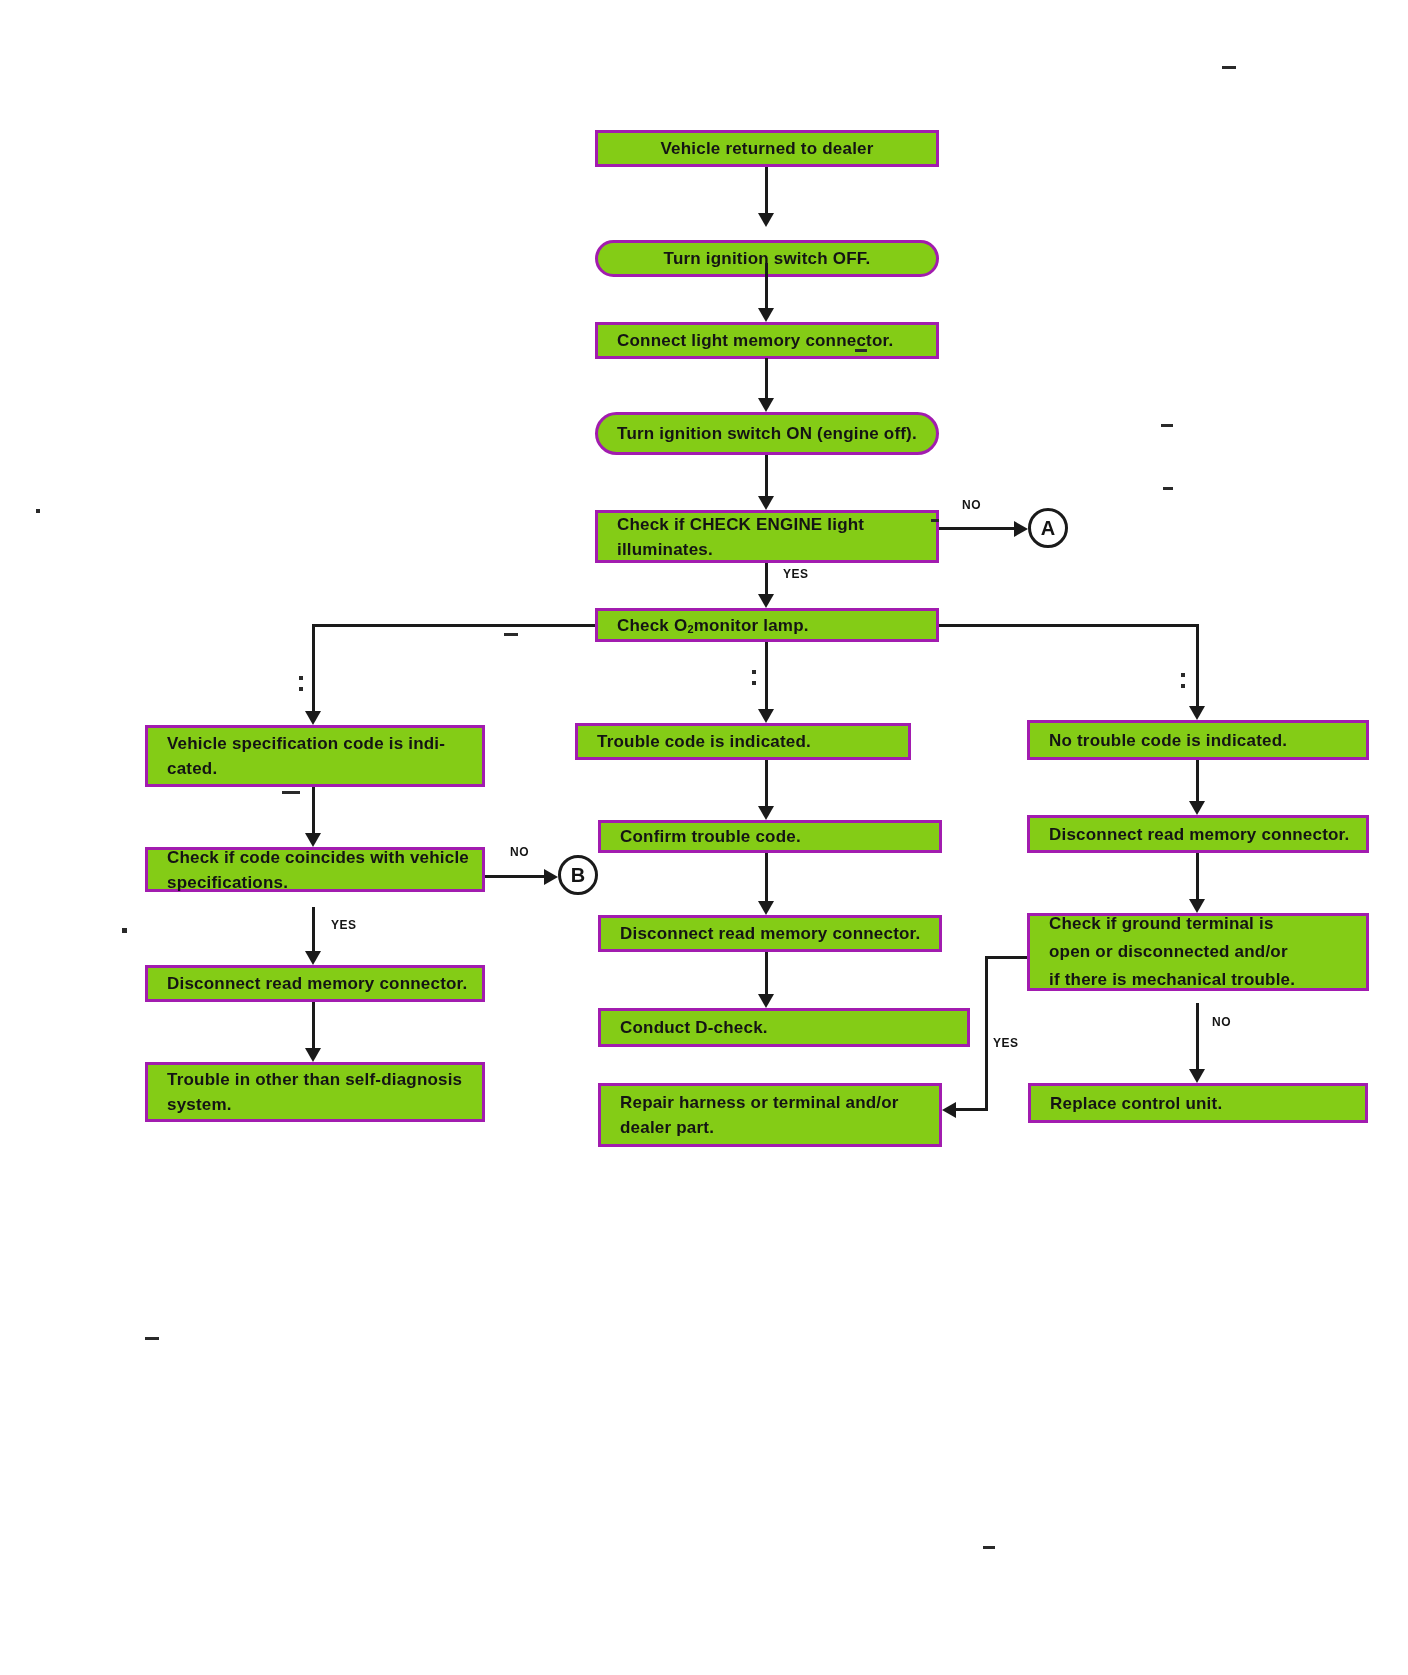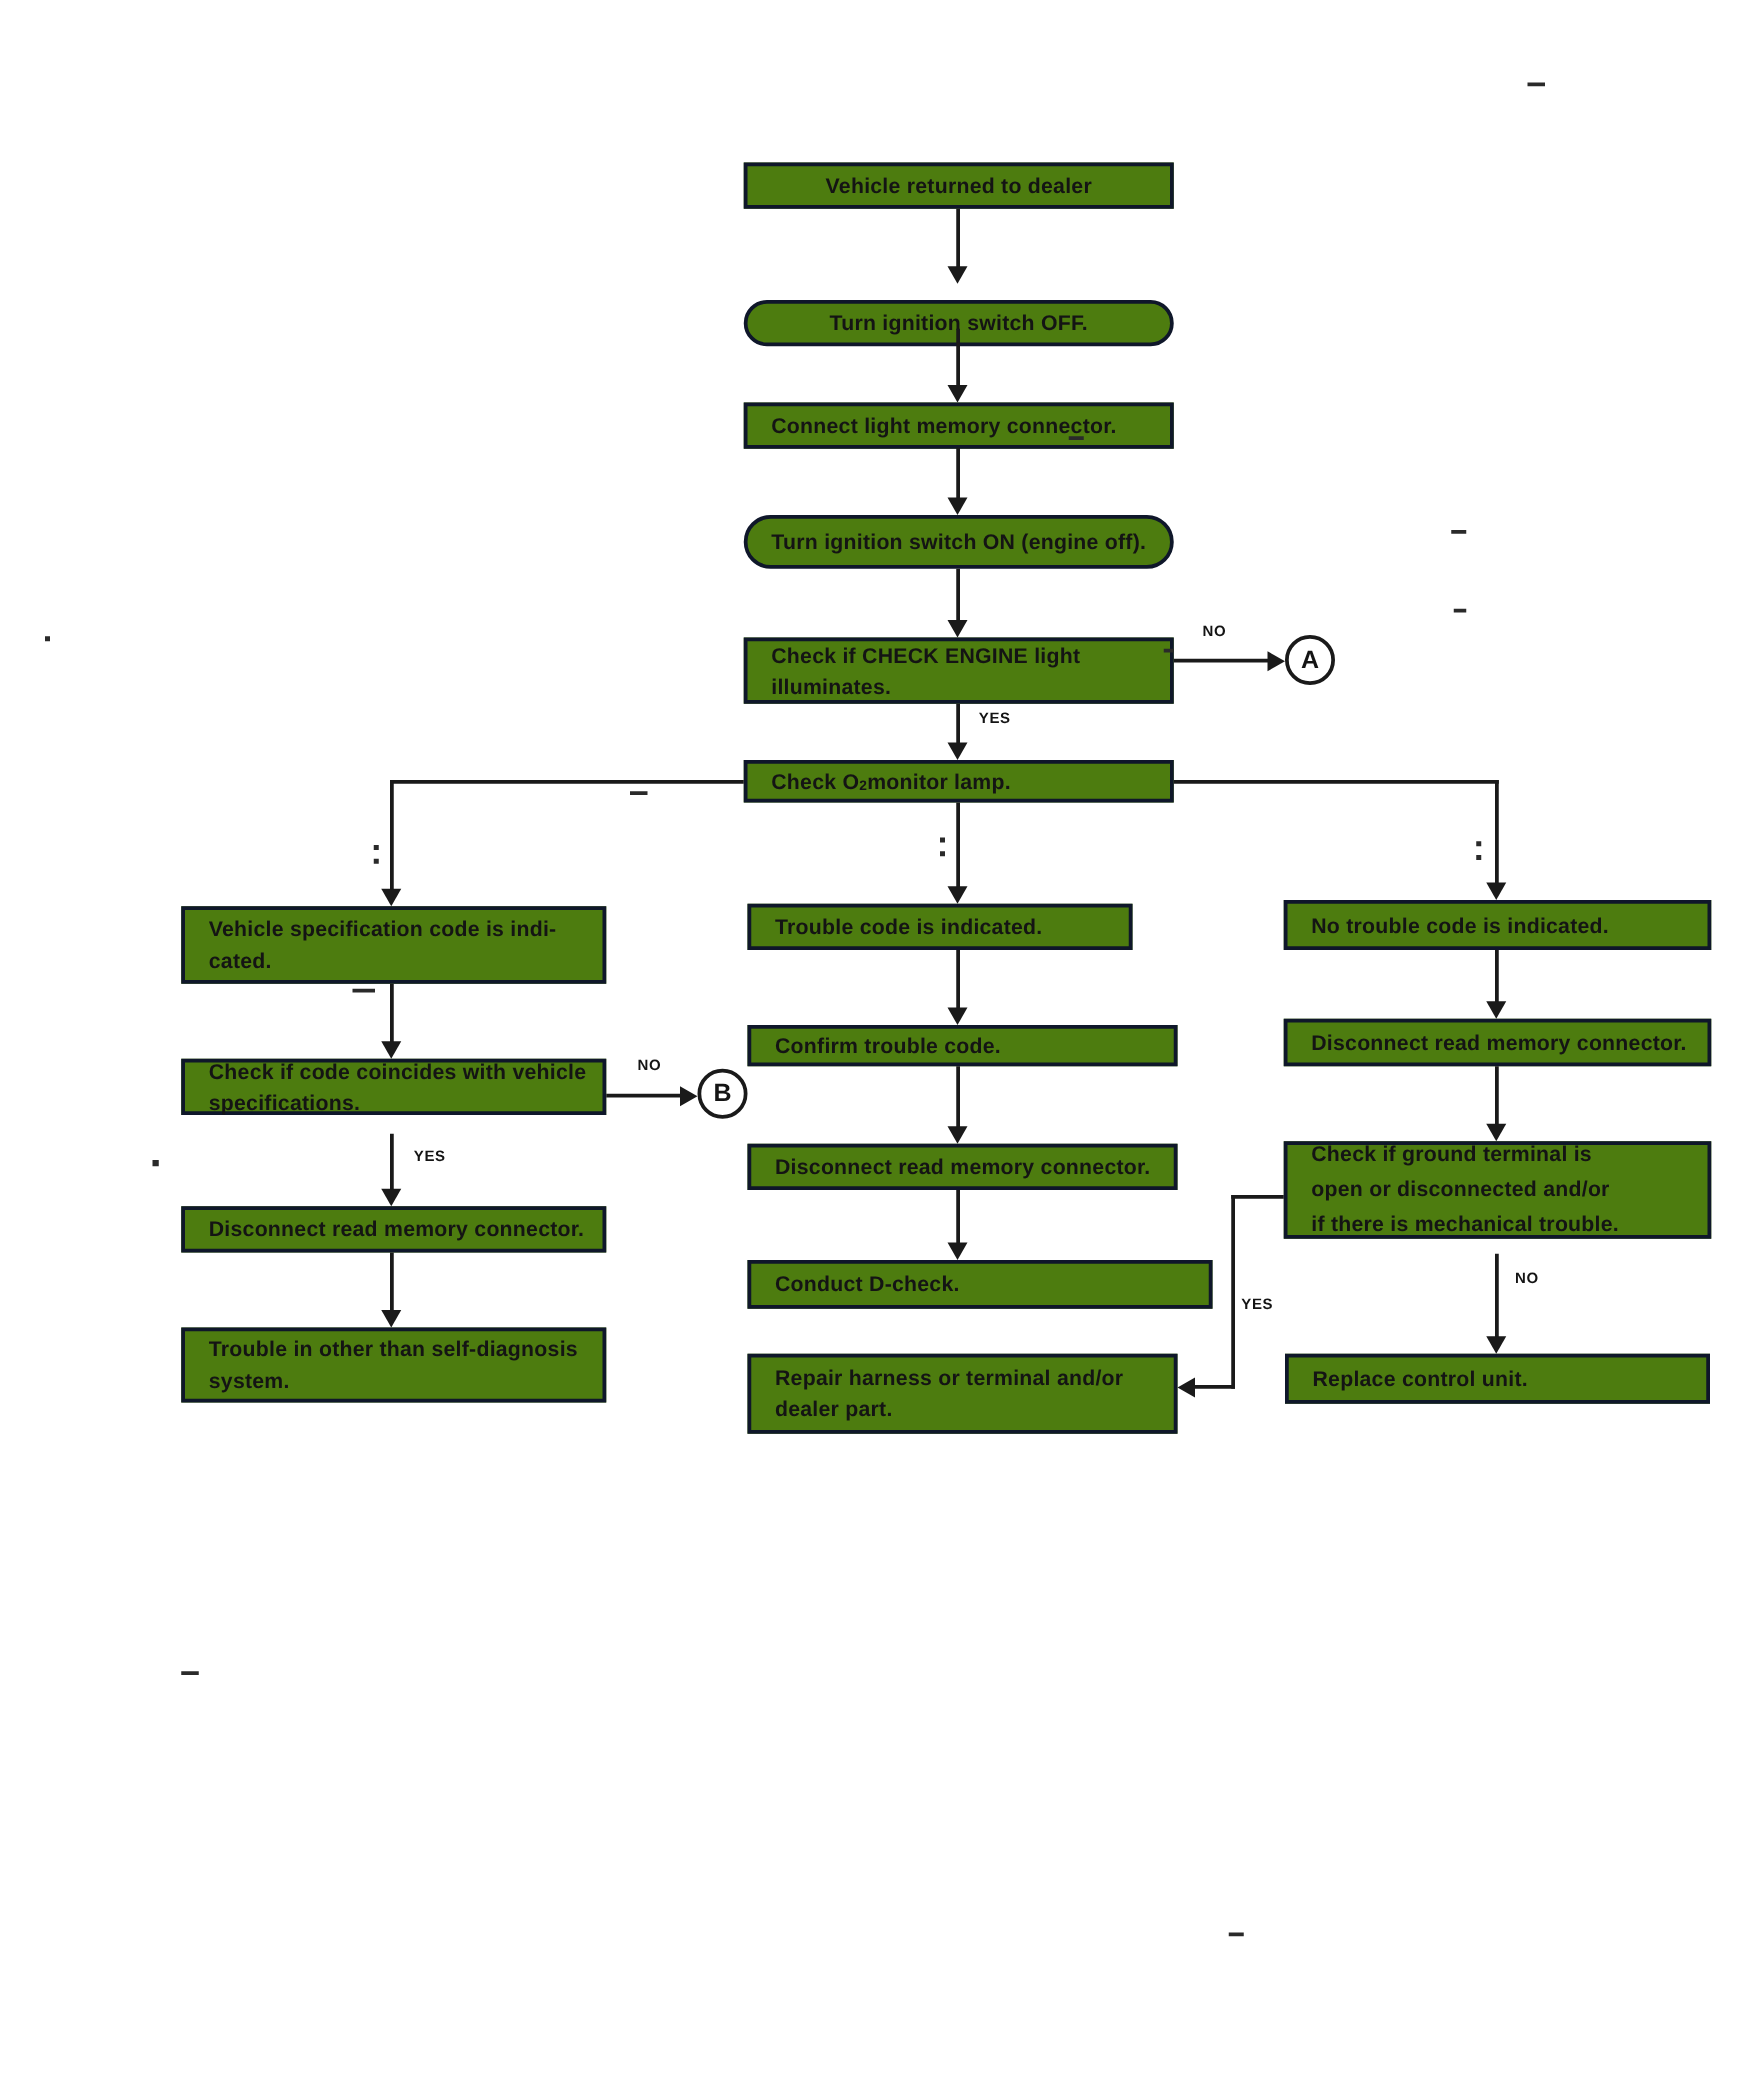--- a/index.html
+++ b/index.html
@@ -1,18 +1,18 @@
 <!DOCTYPE html>
 <html><head>
 <meta charset="utf-8">
 <style>
   html,body{margin:0;padding:0;background:#fff;}
   #canvas{position:relative;width:1408px;height:1675px;background:#fff;overflow:hidden;
           font-family:"Liberation Sans",sans-serif;color:#141414;}
-  .box{position:absolute;border:3px solid #0f172a;background:#4d7c0f;display:flex;align-items:center;
+  .box{position:absolute;border:3px solid #a21caf;background:#84cc16;display:flex;align-items:center;
        font-size:17px;font-weight:bold;letter-spacing:.2px;box-sizing:border-box;}
   .box span{white-space:pre-line;display:block;padding-left:19px;line-height:25px;}
   .box.center{justify-content:center;}
   .box.center span{padding-left:0;text-align:center;}
   .stadium{border-radius:22px;}
   .r3 span{line-height:28px;}
   .vline{position:absolute;width:3px;background:#1a1a1a;}
   .hline{position:absolute;height:3px;background:#1a1a1a;}
   .arr-down{position:absolute;width:0;height:0;border-left:8px solid transparent;
             border-right:8px solid transparent;border-top:14px solid #1a1a1a;}
@@ -73,21 +73,21 @@
 
   <div class="box" style="left:145px;top:965px;width:340px;height:37px">
     <span>Disconnect read memory connector.</span>
     </div>
 
   <div class="box" style="left:145px;top:1062px;width:340px;height:60px">
     <span>Trouble in other than self-diagnosis
 system.</span>
     </div>
 
-  <div class="box" style="left:598px;top:723px;width:308px;height:37px">
+  <div class="box" style="left:575px;top:723px;width:336px;height:37px">
     <span>Trouble code is indicated.</span>
     </div>
 
   <div class="box" style="left:598px;top:820px;width:344px;height:33px">
     <span>Confirm trouble code.</span>
     </div>
 
   <div class="box" style="left:598px;top:915px;width:344px;height:37px">
     <span>Disconnect read memory connector.</span>
     </div>

